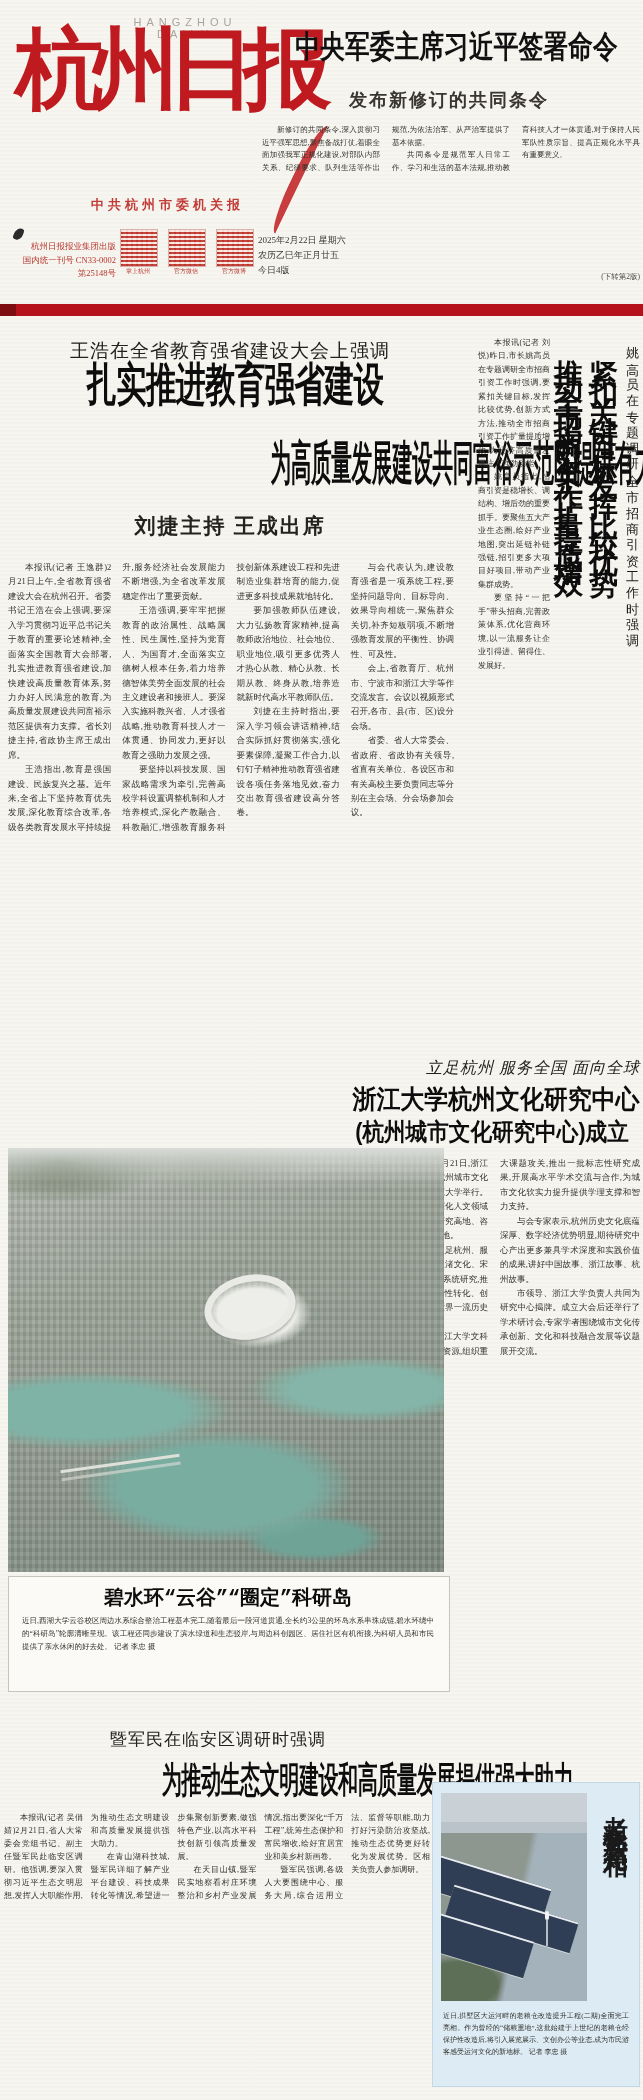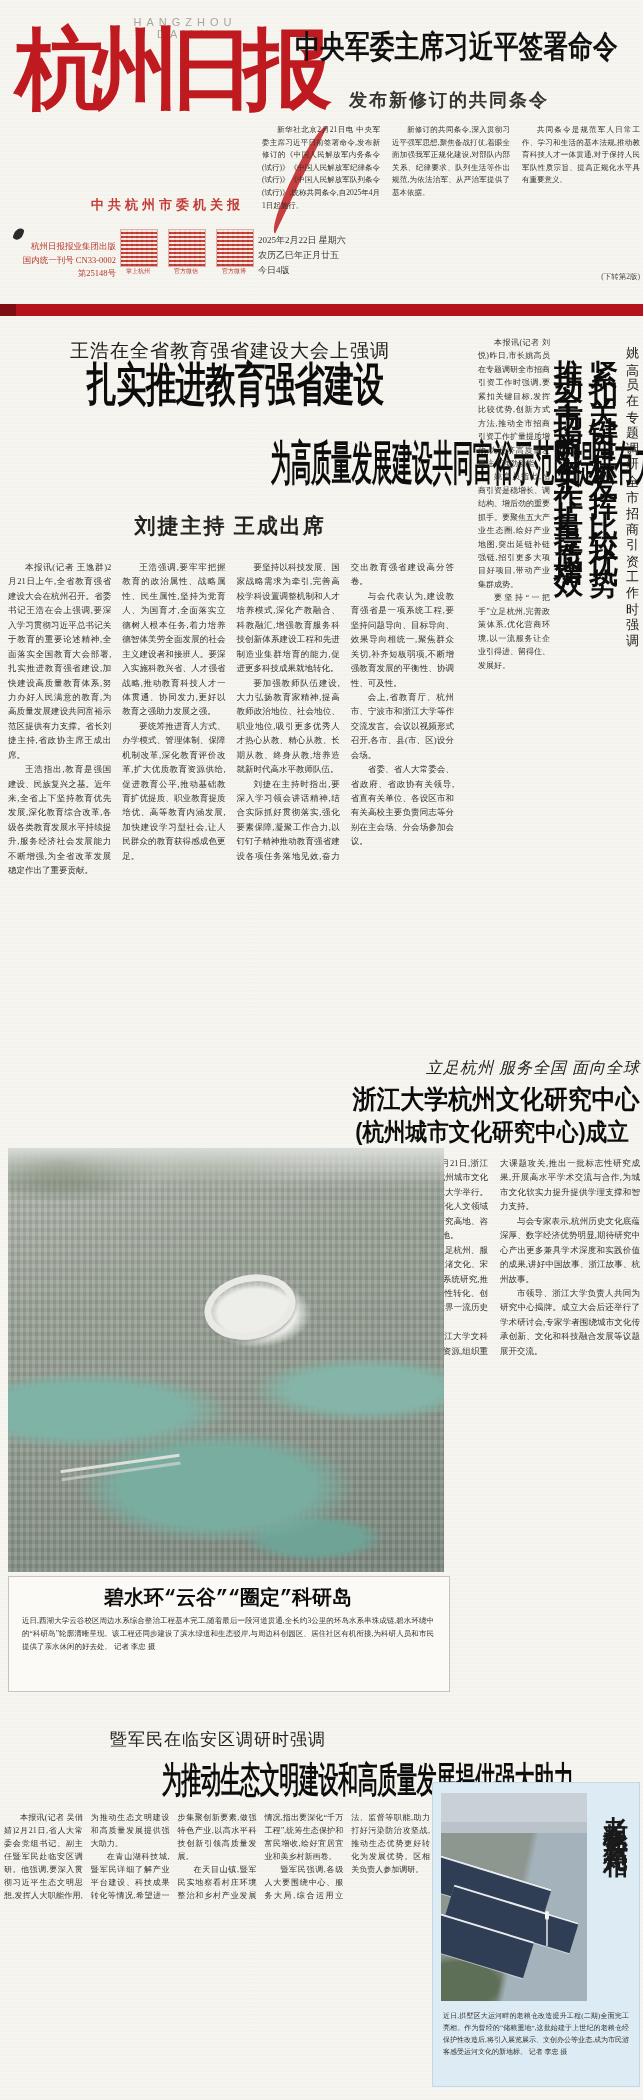--- a/index.html
+++ b/index.html
@@ -136,53 +136,51 @@
     <div>2025年2月22日 星期六</div>
     <div>农历乙巳年正月廿五</div>
     <div>今日4版</div>
   </div>
 
   <div class="abs top-headline sans">
     <span class="cond">中央军委主席习近平签署命令</span>
   </div>
   <div class="abs top-sub">发布新修订的共同条令</div>
   <div class="abs top-body body-text">
-      <p>新华社北京2月21日电 中央军委主席习近平日前签署命令,发布新修订的《中国人民解放军内务条令(试行)》《中国人民解放军纪律条令(试行)》《中国人民解放军队列条令(试行)》,统称共同条令,自2025年4月1日起施行。</p>
       <p>新修订的共同条令,深入贯彻习近平强军思想,聚焦备战打仗,着眼全面加强我军正规化建设,对部队内部关系、纪律要求、队列生活等作出规范,为依法治军、从严治军提供了基本依据。</p>
       <p>共同条令是规范军人日常工作、学习和生活的基本法规,推动教育科技人才一体贯通,对于保持人民军队性质宗旨、提高正规化水平具有重要意义。</p>
     </div>
   <div class="abs jump-note">(下转第2版)</div>
 
   <div class="abs red-bar"></div>
 
   <div class="abs lead-kicker">王浩在全省教育强省建设大会上强调</div>
   <div class="abs lead-h1 sans">
     <span class="cond">扎实推进教育强省建设</span>
   </div>
   <div class="abs lead-h2 sans">
     <span class="cond">为高质量发展建设共同富裕示范区提供有力支撑</span>
   </div>
   <div class="abs lead-sub">刘捷主持 王成出席</div>
   <div class="abs lead-body std">
       <p>本报讯(记者 王逸群)2月21日上午,全省教育强省建设大会在杭州召开。省委书记王浩在会上强调,要深入学习贯彻习近平总书记关于教育的重要论述精神,全面落实全国教育大会部署,扎实推进教育强省建设,加快建设高质量教育体系,努力办好人民满意的教育,为高质量发展建设共同富裕示范区提供有力支撑。省长刘捷主持,省政协主席王成出席。</p>
       <p>王浩指出,教育是强国建设、民族复兴之基。近年来,全省上下坚持教育优先发展,深化教育综合改革,各级各类教育发展水平持续提升,服务经济社会发展能力不断增强,为全省改革发展稳定作出了重要贡献。</p>
       <p>王浩强调,要牢牢把握教育的政治属性、战略属性、民生属性,坚持为党育人、为国育才,全面落实立德树人根本任务,着力培养德智体美劳全面发展的社会主义建设者和接班人。要深入实施科教兴省、人才强省战略,推动教育科技人才一体贯通、协同发力,更好以教育之强助力发展之强。</p>
-      <p>要统筹推进育人方式、办学模式、管理体制、保障机制改革,深化教育评价改革,扩大优质教育资源供给,促进教育公平,推动基础教育扩优提质、职业教育提质培优、高等教育内涵发展,加快建设学习型社会,让人民群众的教育获得感成色更足。</p>
       <p>要坚持以科技发展、国家战略需求为牵引,完善高校学科设置调整机制和人才培养模式,深化产教融合、科教融汇,增强教育服务科技创新体系建设工程和先进制造业集群培育的能力,促进更多科技成果就地转化。</p>
       <p>要加强教师队伍建设,大力弘扬教育家精神,提高教师政治地位、社会地位、职业地位,吸引更多优秀人才热心从教、精心从教、长期从教、终身从教,培养造就新时代高水平教师队伍。</p>
       <p>刘捷在主持时指出,要深入学习领会讲话精神,结合实际抓好贯彻落实,强化要素保障,凝聚工作合力,以钉钉子精神推动教育强省建设各项任务落地见效,奋力交出教育强省建设高分答卷。</p>
       <p>与会代表认为,建设教育强省是一项系统工程,要坚持问题导向、目标导向、效果导向相统一,聚焦群众关切,补齐短板弱项,不断增强教育发展的平衡性、协调性、可及性。</p>
       <p>会上,省教育厅、杭州市、宁波市和浙江大学等作交流发言。会议以视频形式召开,各市、县(市、区)设分会场。</p>
       <p>省委、省人大常委会、省政府、省政协有关领导,省直有关单位、各设区市和有关高校主要负责同志等分别在主会场、分会场参加会议。</p>
     </div>
 
   <div class="abs right-body std">
       <p>本报讯(记者 刘悦)昨日,市长姚高员在专题调研全市招商引资工作时强调,要紧扣关键目标,发挥比较优势,创新方式方法,推动全市招商引资工作扩量提质增效,为经济高质量发展注入强劲动能。</p>
       <p>姚高员指出,招商引资是稳增长、调结构、增后劲的重要抓手。要聚焦五大产业生态圈,绘好产业地图,突出延链补链强链,招引更多大项目好项目,带动产业集群成势。</p>
-      <p>要坚持“一把手”立足杭州,完善政策体系,优化营商环境,以一流服务让企业引得进、留得住、发展好。</p>
+      <p>要坚持“一把手”带头招商,完善政策体系,优化营商环境,以一流服务让企业引得进、留得住、发展好。</p>
     </div>
   <div class="abs vert v-h-left">推动全市招商引资工作扩量提质增效</div>
   <div class="abs vert v-h-right">紧扣关键目标发挥比较优势</div>
   <div class="abs vert v-kicker">姚高员在专题调研全市招商引资工作时强调</div>
 
   <div class="abs zju-kicker">立足杭州 服务全国 面向全球</div>
   <div class="abs zju-h1 sans">
     <span class="cond">浙江大学杭州文化研究中心</span>
   </div>
   <div class="abs zju-h2 sans">

